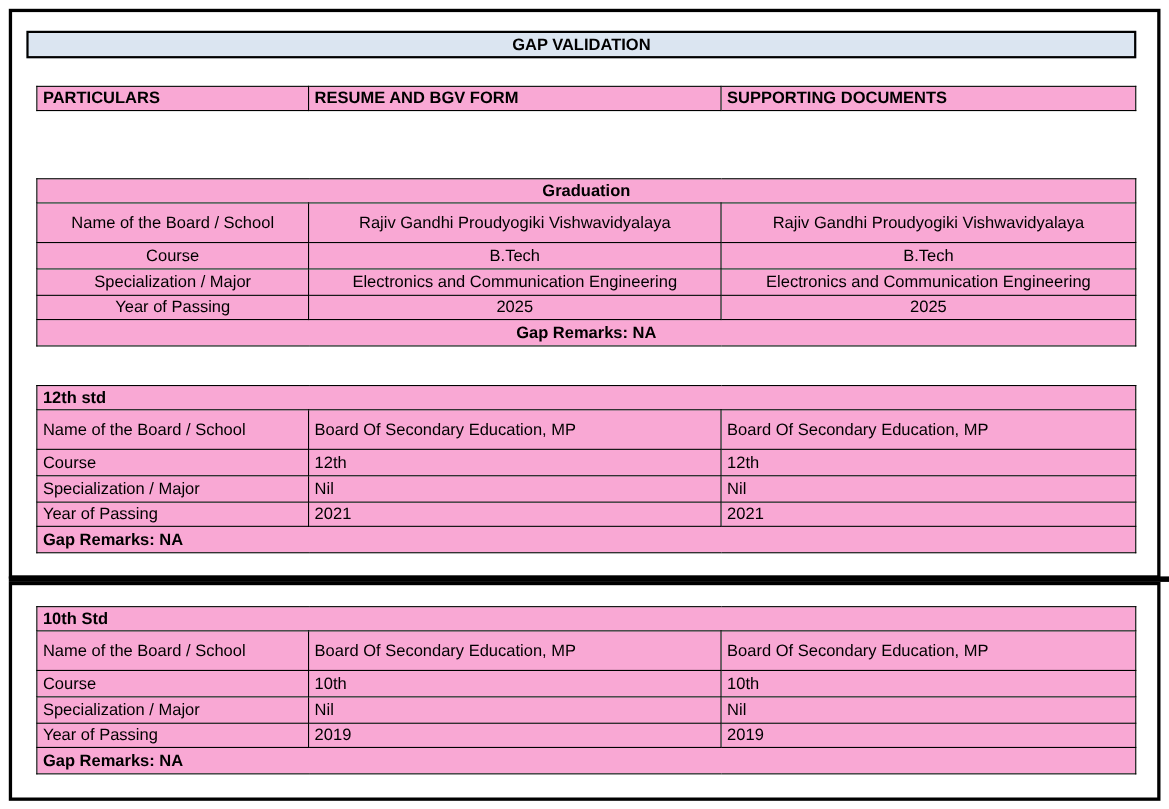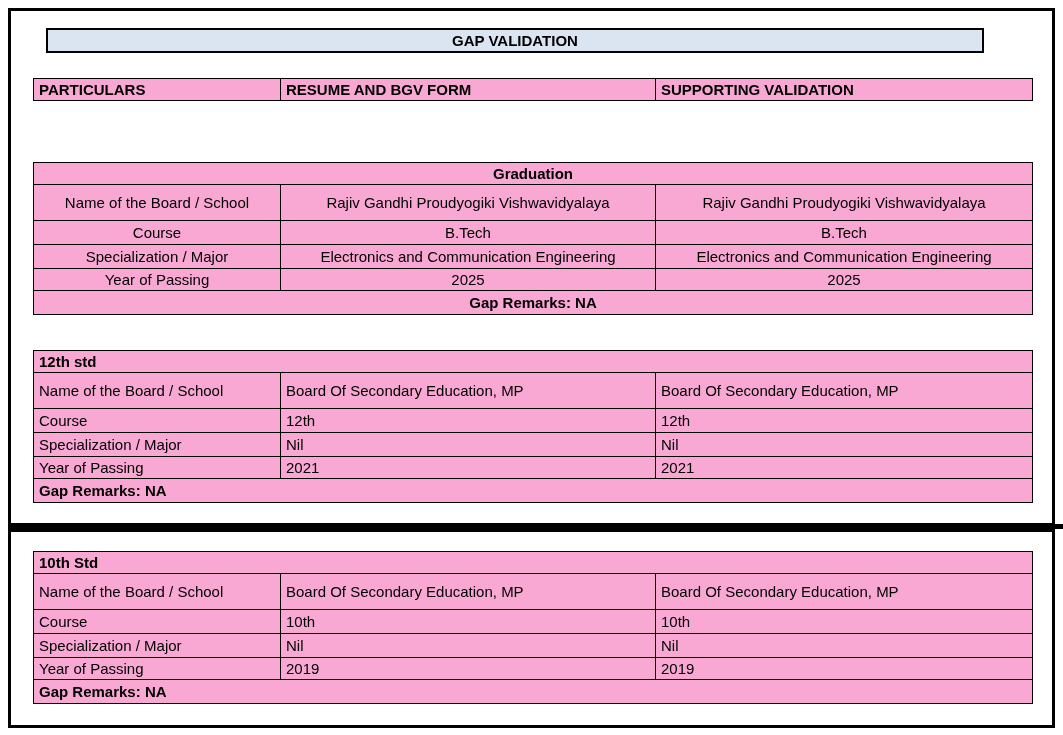--- a/index.html
+++ b/index.html
@@ -12,21 +12,21 @@
     position: relative; overflow: hidden;
   }
   .stage { position: absolute; left: 0; top: 0; width: 1063px; height: 735px; }
 
   .frame { position: absolute; border: 3px solid var(--ink); background: transparent; }
   .frame1 { left: 8px; top: 8px;   width: 1047px; height: 518px; }
   .frame2 { left: 8px; top: 529px; width: 1047px; height: 199px; }
   .separator { position: absolute; left: 8px; top: 524px; width: 1055px; height: 5px; background: var(--ink); }
 
   .title-bar {
-    position: absolute; left: 46px; top: 28px; width: 938px; height: 25px;
+    position: absolute; left: 24px; top: 28px; width: 1009px; height: 25px;
     background: var(--accent); border: 2px solid var(--ink);
     display: flex; align-items: center; justify-content: center;
     font-weight: bold; font-size: 15px;
   }
 
   table.doc {
     position: absolute; left: 33px; width: 999px;
     border-collapse: collapse; table-layout: fixed;
   }
   table.doc td {
@@ -66,21 +66,21 @@
   <table class="doc" id="t-part">
     <colgroup>
         <col style="width:247px">
         <col style="width:375px">
         <col style="width:377px">
       </colgroup>
     <tbody>
         <tr class="h22">
       <td class="accent bold">PARTICULARS</td>
       <td class="accent bold">RESUME AND BGV FORM</td>
-      <td class="accent bold">SUPPORTING VALIDATION</td>
+      <td class="accent bold">SUPPORTING DOCUMENTS</td>
     </tr>
   </tbody>
     </table>
 
   <table class="doc" id="t-grad">
     <colgroup>
         <col style="width:247px">
         <col style="width:375px">
         <col style="width:377px">
       </colgroup>

